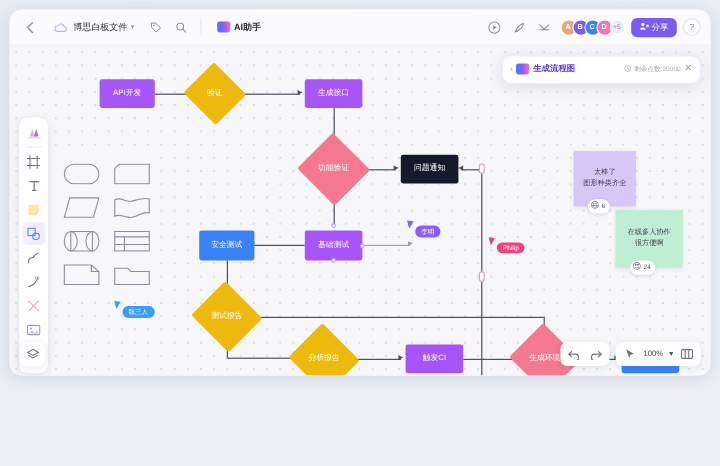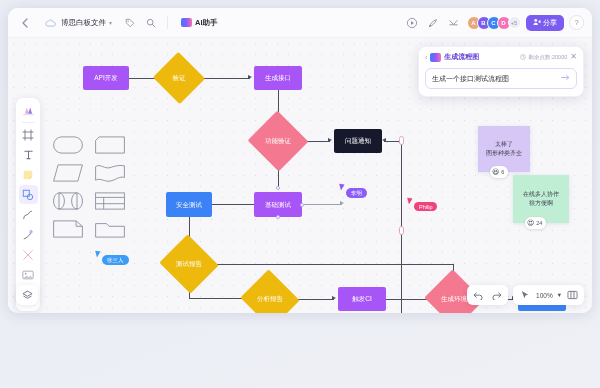--- a/index.html
+++ b/index.html
@@ -629,25 +629,17 @@
           <span class="ai-credits">
             <svg width="6" height="6" viewBox="0 0 8 8">
                   <circle cx="4" cy="4" r="3.3" fill="none" stroke="#b4b9c4" stroke-width=".9"></circle>
                   <path d="M4 2.2V4l1.3.9" stroke="#b4b9c4" stroke-width=".9" fill="none" stroke-linecap="round"></path>
                 </svg>
             <span>剩余点数:20000</span>
           </span>
           <span class="ai-close">✕</span>
         </div>
       </div>
-      <div class="ai-input-wrap">
-        <input class="ai-input" value="生成一个接口测试流程图" placeholder="请输入描述内容" style="">
-        <span class="ai-send">
-          <svg width="9" height="7" viewBox="0 0 10 8">
-                <path d="M.5 4h8M6 1.3L8.8 4 6 6.7" stroke="#b3a8e8" stroke-width="1" fill="none" stroke-linecap="round" stroke-linejoin="round"></path>
-              </svg>
-        </span>
-      </div>
     </div>
 
   </div>
 </div>
 </div>
 
 </body></html>

